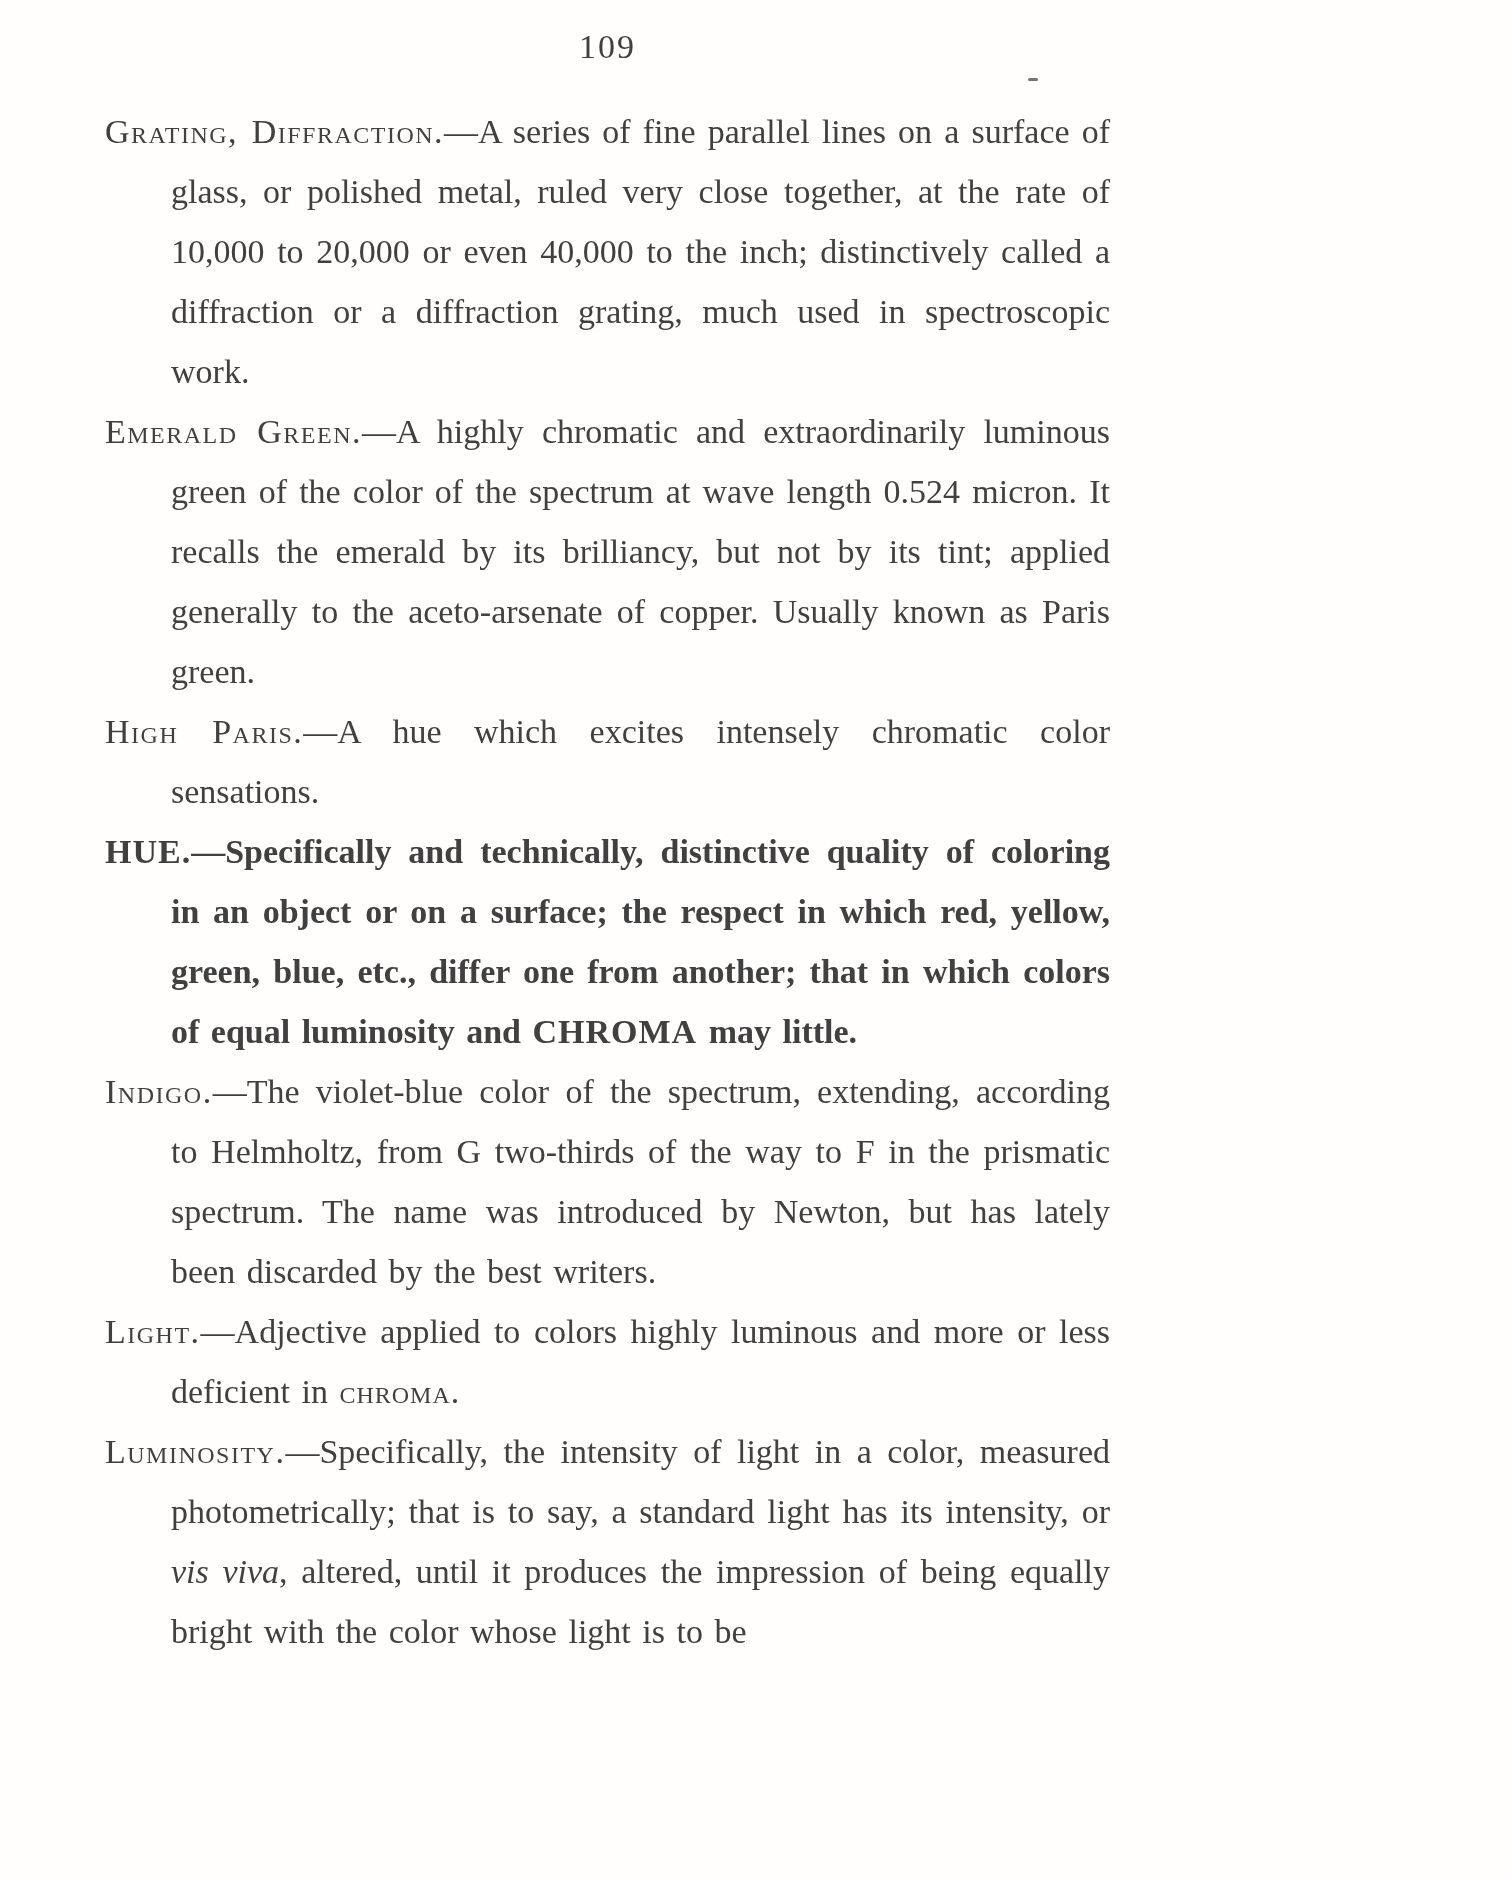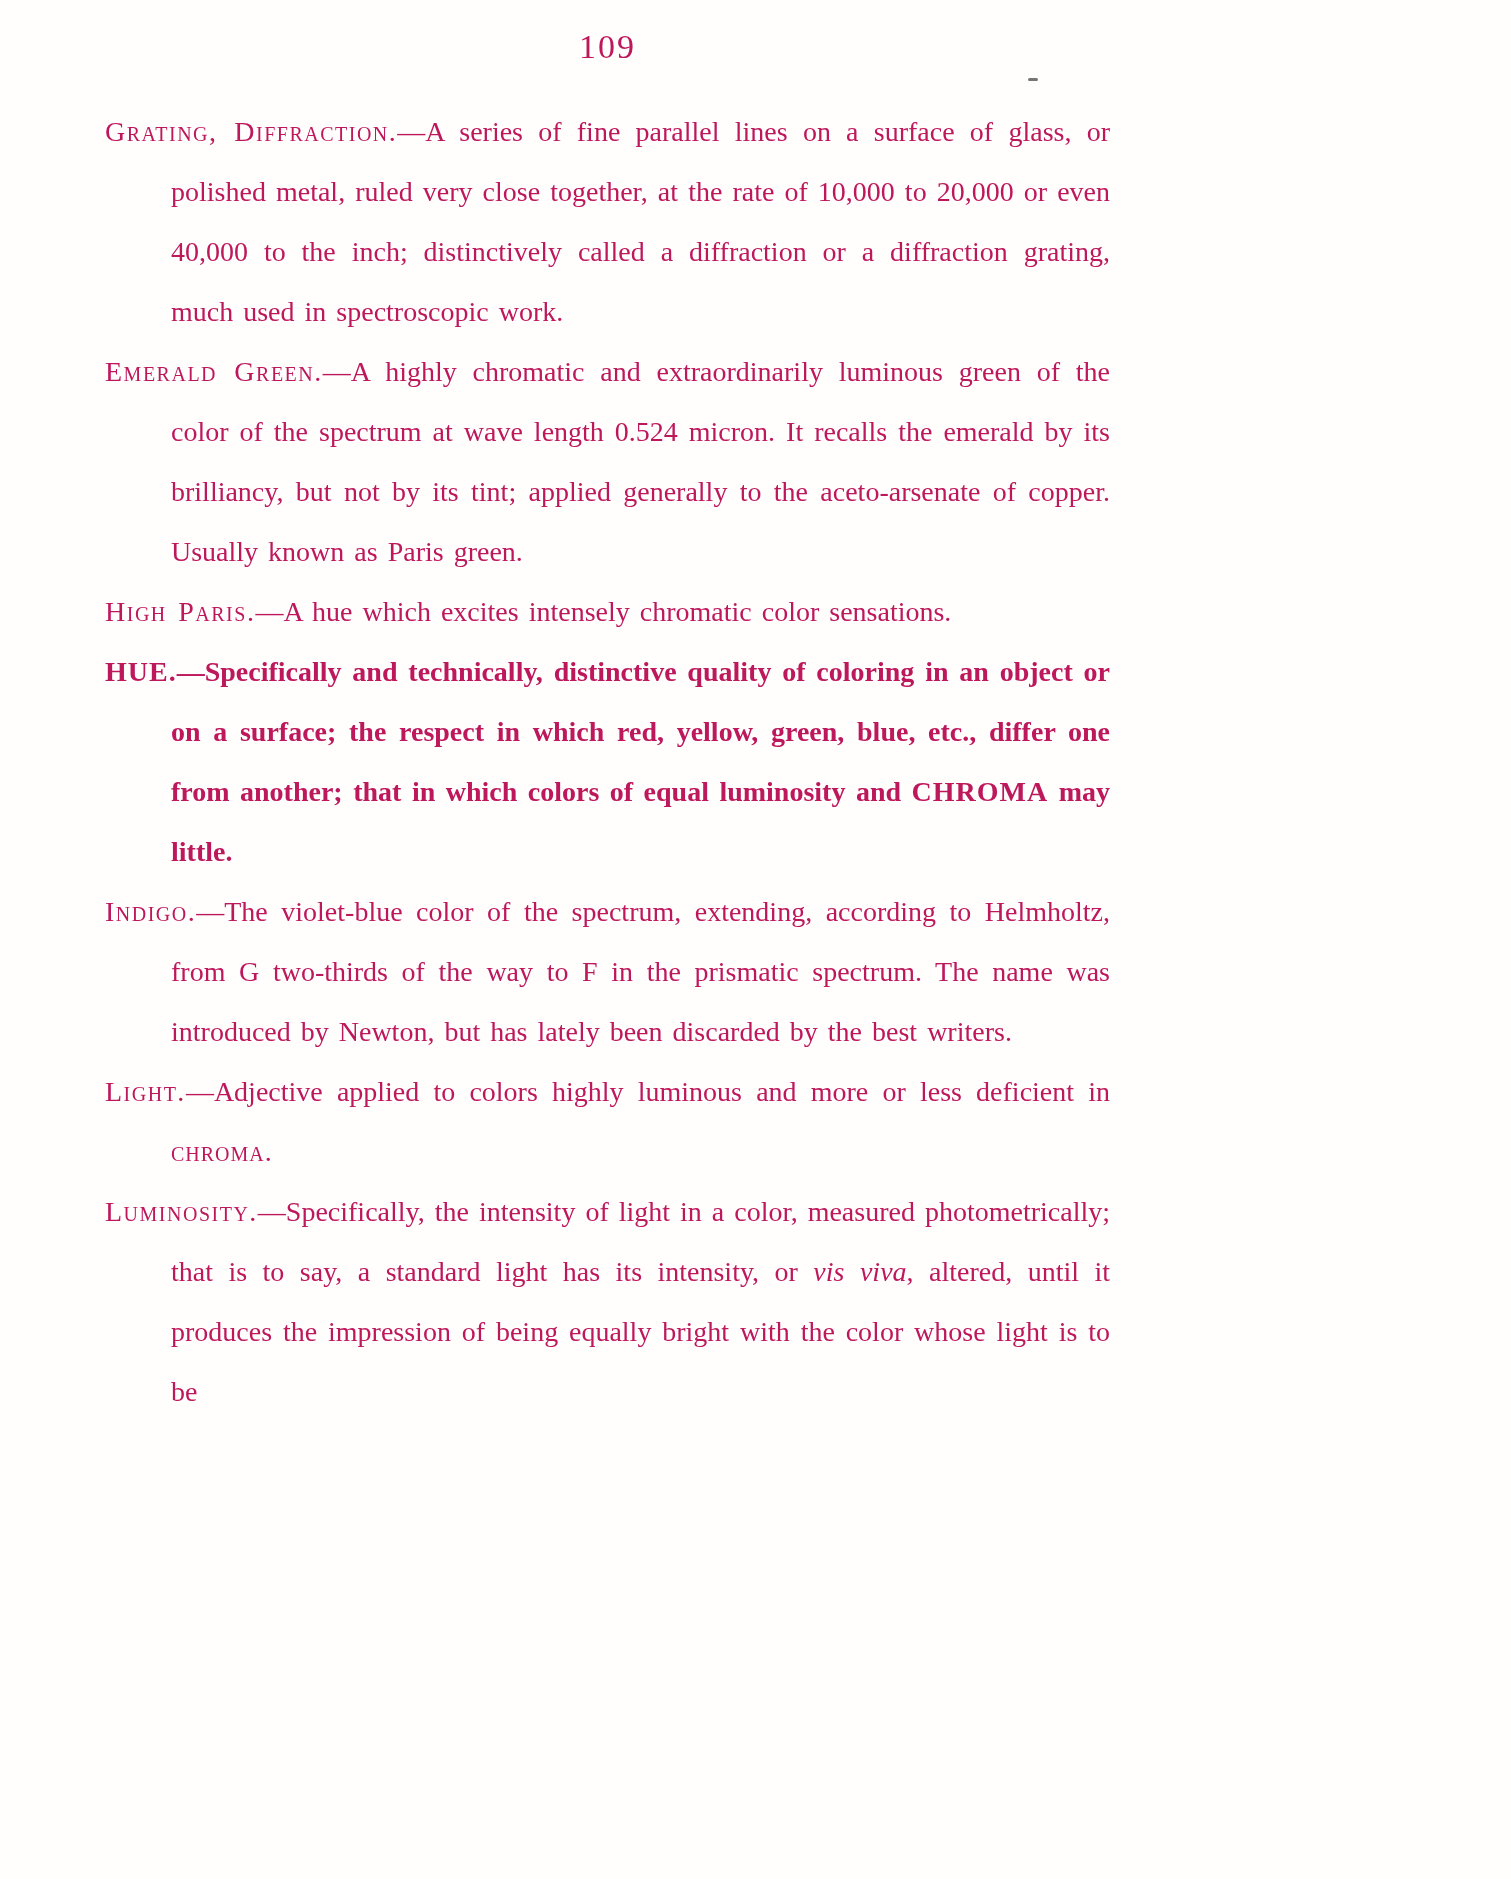--- a/index.html
+++ b/index.html
@@ -6,21 +6,21 @@
     margin: 0;
     padding: 0;
     background: #e8e8e8;
   }
   .page {
     position: relative;
     width: 1511px;
     height: 1879px;
     margin: 0 auto;
     background: #fffefc;
-    color: #be185d;
+    color: #404040;
     font-family: "Liberation Serif", "DejaVu Serif", serif;
     overflow: hidden;
   }
   .page-number {
     position: absolute;
     top: 28px;
     left: 105px;
     width: 1005px;
     text-align: center;
     font-size: 34px;
@@ -37,21 +37,21 @@
     opacity: 0.7;
   }
   .content {
     position: absolute;
     top: 102px;
     left: 105px;
     width: 1005px;
   }
   .entry {
     margin: 0;
-    font-size: 28px;
+    font-size: 34px;
     line-height: 60px;
     text-align: justify;
     padding-left: 66px;
     text-indent: -66px;
     word-spacing: 3px;
   }
   .entry .term {
     font-variant: small-caps;
     letter-spacing: 1.5px;
   }

